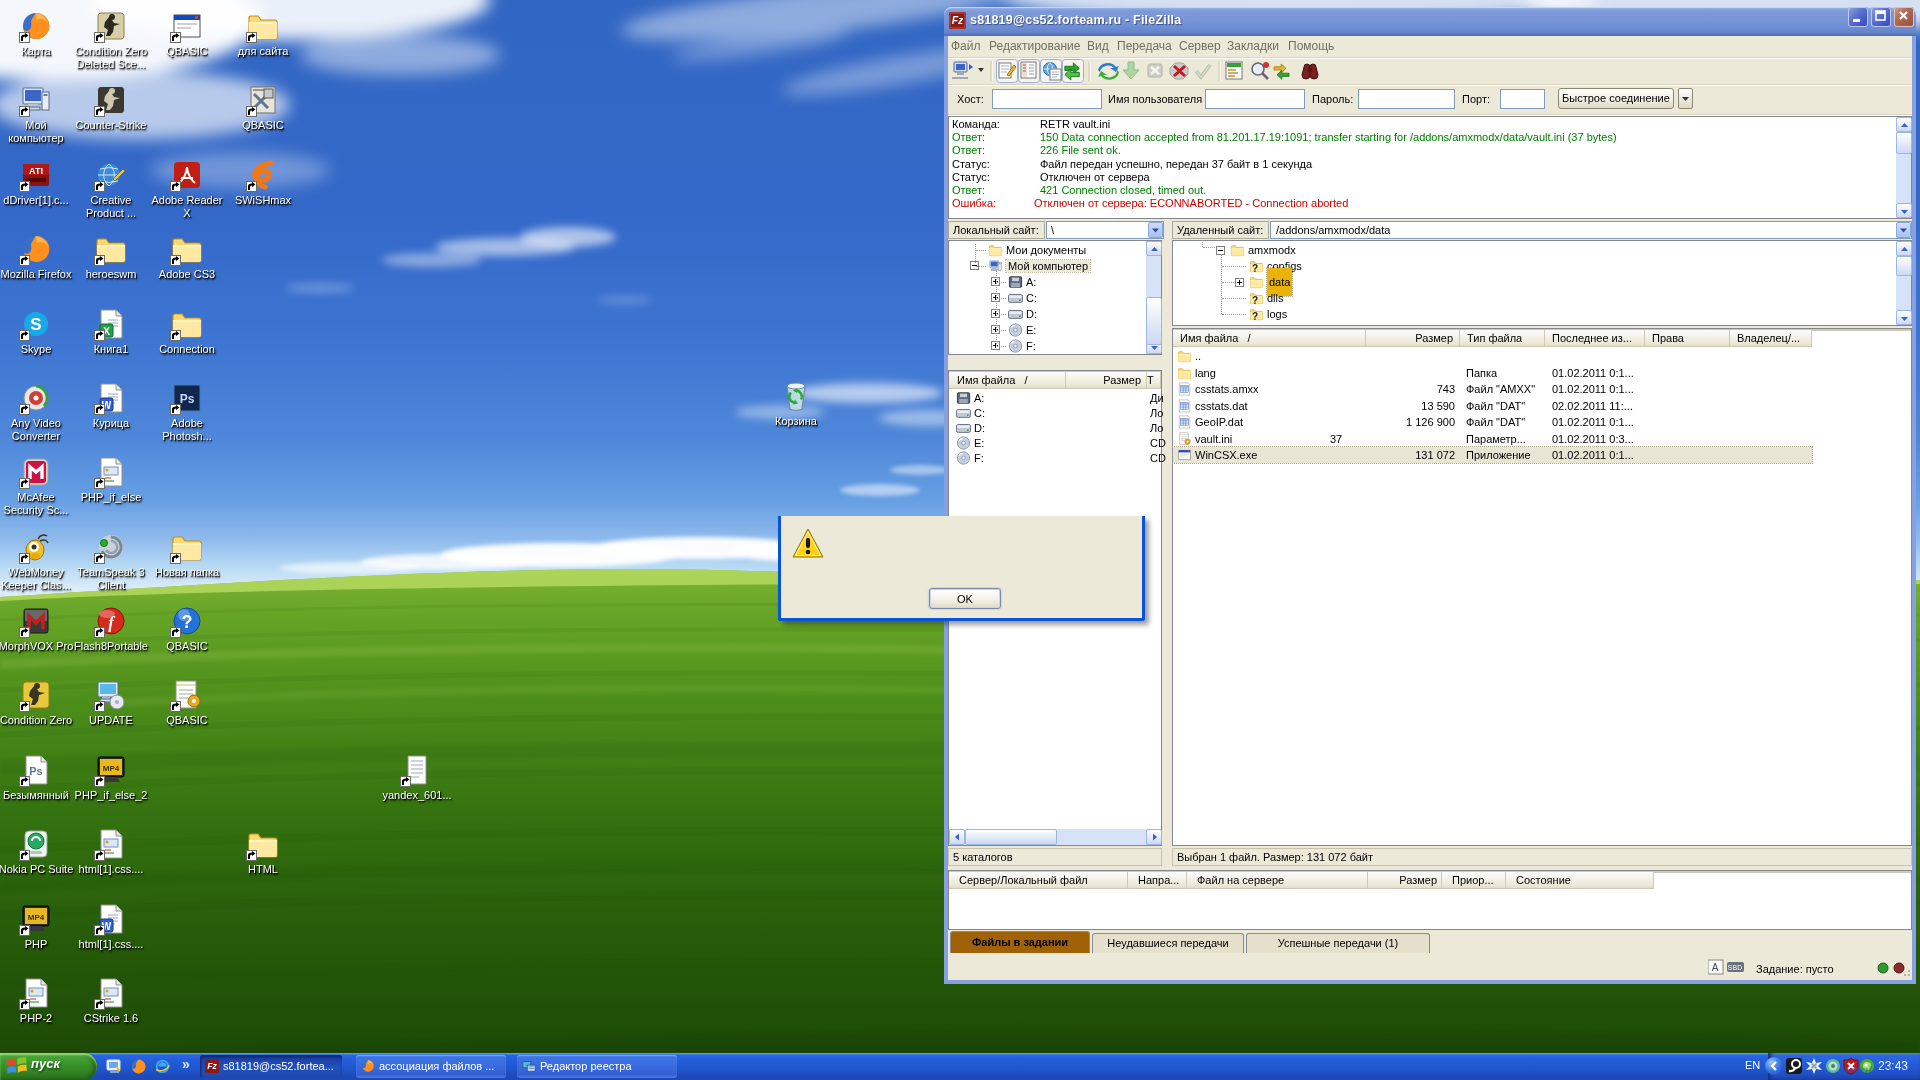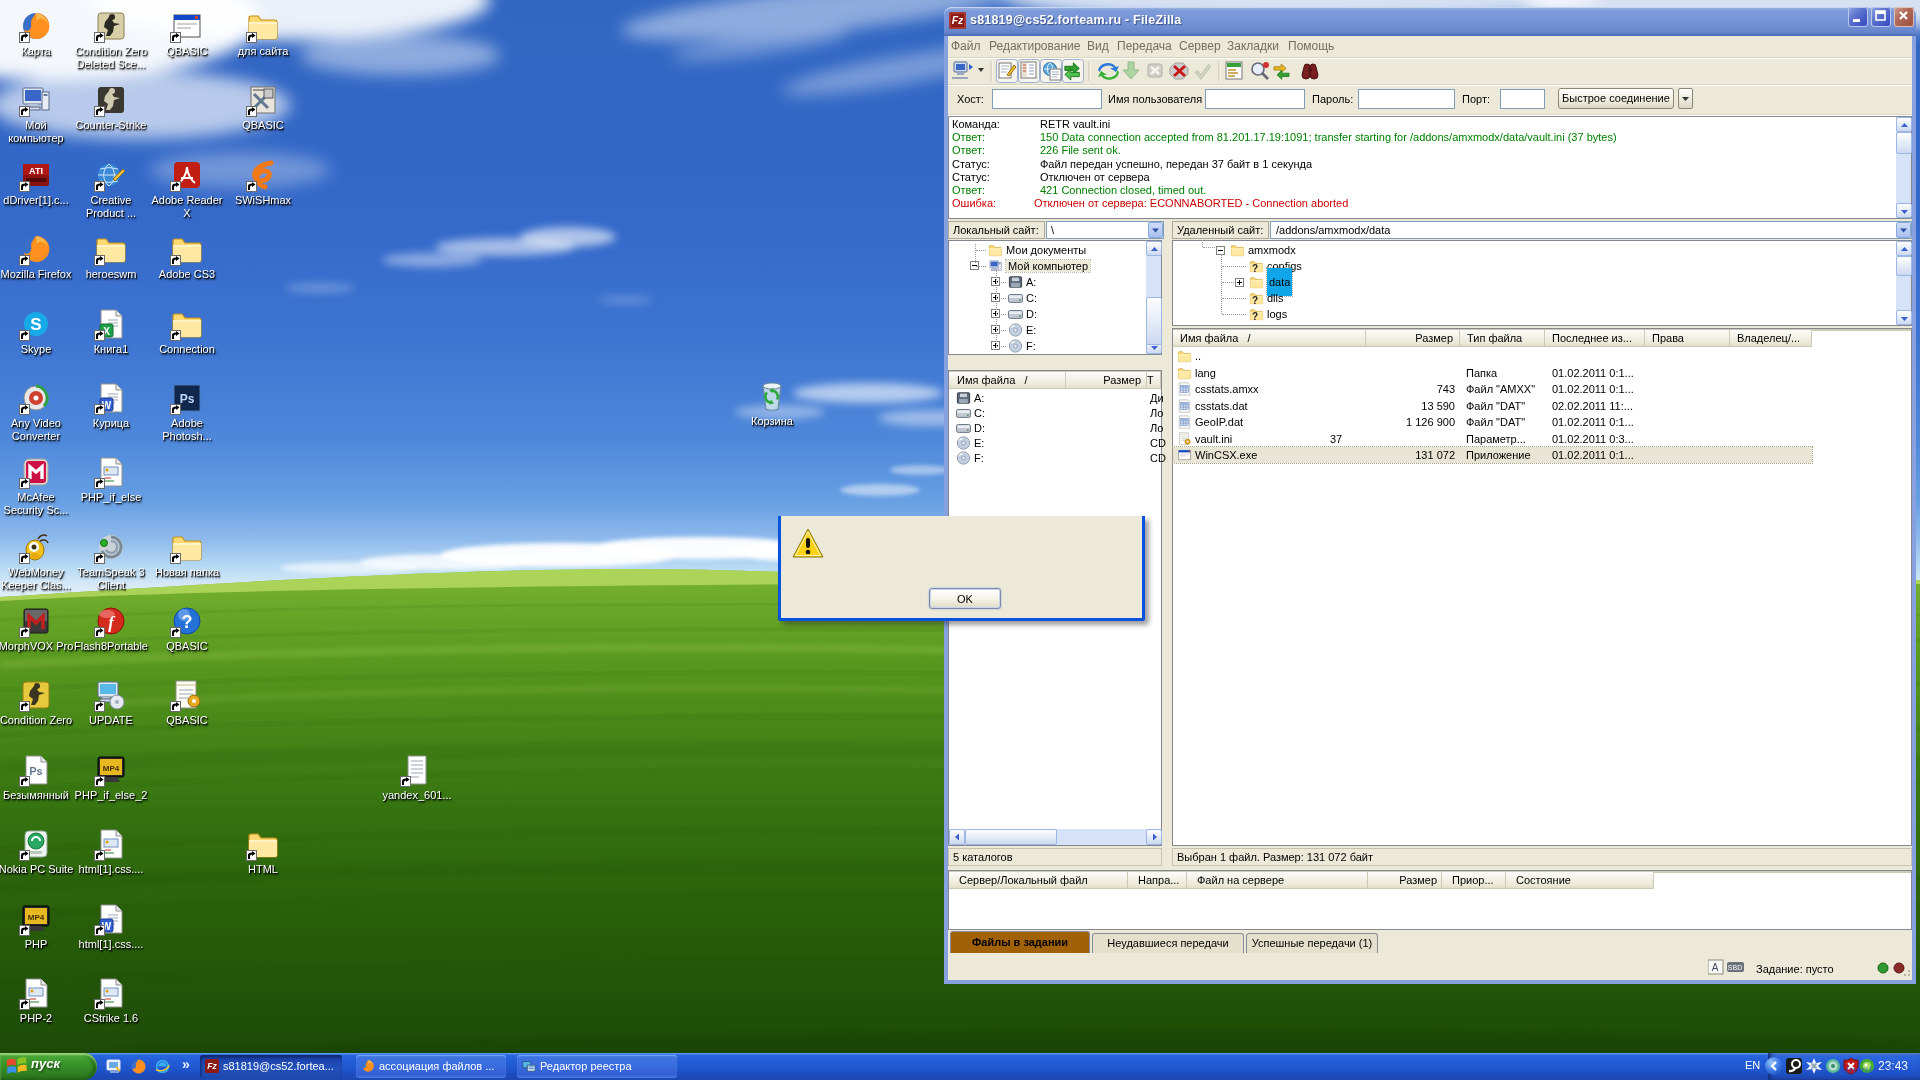--- a/index.html
+++ b/index.html
@@ -874,21 +874,21 @@
         <use href="#s-note"></use>
       </svg>
       <span class="sc">
         <svg width="9" height="9" viewBox="0 0 9 9">
           <path d="M1,8 L1,4 Q1,1.5 5,1.5 L5,0 L8.5,2.5 L5,5 L5,3.5 Q3,3.5 3,5 L3,8 Z" fill="#000"></path>
         </svg>
       </span>
     </span>
     <div class="lb">yandex_601...</div>
   </div>
-<div class="di" style="left:732px;top:380px;width:80px">
+<div class="di" style="left:756px;top:380px;width:80px">
     <span class="ig">
       <svg class="ic32" viewBox="0 0 32 32">
         <use href="#s-recycle"></use>
       </svg>
     </span>
     <div class="lb">Корзина</div>
   </div>
 
 <div class="a" id="fzt">
 <svg class="a" style="left:5px;top:5px" width="17" height="17" viewBox="0 0 18 18">
@@ -1165,21 +1165,21 @@
         <use href="#s-folder"></use>
       </svg><span style="position:absolute;left:3px;top:1px;font-size:10px;font-weight:bold;color:#222">?</span></span>configs</div>
 <div class="row" style="left:1235px;top:275px">
     <svg class="a" style="left:0px;top:3px" width="9" height="9" viewBox="0 0 9 9">
       <rect x="0.5" y="0.5" width="8" height="8" fill="#fff" stroke="#808080"></rect>
       <path d="M2,4.5 h5 M4.5,2 v5" stroke="#000"></path>
     </svg>
   </div>
 <div class="row" style="left:1249px;top:274px"><svg class="fi" width="15" height="14" viewBox="0 0 32 32">
       <use href="#s-folder"></use>
-    </svg><span style="background:#0ea5e9;outline:1px dotted #b0a890;padding:8px 2px">data</span></div>
+    </svg><span style="background:#eab308;outline:1px dotted #b0a890;padding:8px 2px">data</span></div>
 <div class="row" style="left:1249px;top:290px;padding-left:0"><span style="position:relative"><svg class="fi" width="15" height="14" viewBox="0 0 32 32">
         <use href="#s-folder"></use>
       </svg><span style="position:absolute;left:3px;top:1px;font-size:10px;font-weight:bold;color:#222">?</span></span>dlls</div>
 <div class="row" style="left:1249px;top:306px;padding-left:0"><span style="position:relative"><svg class="fi" width="15" height="14" viewBox="0 0 32 32">
         <use href="#s-folder"></use>
       </svg><span style="position:absolute;left:3px;top:1px;font-size:10px;font-weight:bold;color:#222">?</span></span>logs</div>
 <div class="a" style="left:1202px;top:240px;width:1px;height:7px;border-left:1px dotted #9a9a9a"></div>
 <div class="a" style="left:1203px;top:247px;width:12px;height:1px;border-top:1px dotted #9a9a9a"></div>
 <div class="a" style="left:1221px;top:254px;width:1px;height:60px;border-left:1px dotted #9a9a9a"></div>
 <div class="a" style="left:1222px;top:266px;width:24px;height:1px;border-top:1px dotted #9a9a9a"></div>
@@ -1245,21 +1245,21 @@
 <div class="lw" style="left:948px;top:870px;width:964px;height:60px"></div>
 <div class="hd" style="left:949px;top:871px;width:179px;padding-left:10px">Сервер/Локальный файл</div>
 <div class="hd" style="left:1128px;top:871px;width:59px;padding-left:10px">Напра...</div>
 <div class="hd" style="left:1187px;top:871px;width:181px;padding-left:10px">Файл на сервере</div>
 <div class="hd" style="left:1368px;top:871px;width:74px;text-align:right;padding-right:4px">Размер</div>
 <div class="hd" style="left:1442px;top:871px;width:64px;padding-left:10px">Приор...</div>
 <div class="hd" style="left:1506px;top:871px;width:148px;padding-left:10px">Состояние</div>
 <div class="hd" style="left:1654px;top:871px;width:257px;padding-left:10px"></div>
 <div class="a" style="left:950px;top:931px;width:140px;height:22px;background:#a16207;border:1px solid #898c95;border-bottom:none;border-radius:3px 3px 0 0;font-size:11px;font-weight:bold;text-align:center;line-height:21px">Файлы в задании</div>
 <div class="a" style="left:1092px;top:933px;width:152px;height:20px;background:#e4e0cc;border:1px solid #898c95;border-bottom:none;border-radius:3px 3px 0 0;font-size:11px;text-align:center;line-height:19px">Неудавшиеся передачи</div>
-<div class="a" style="left:1246px;top:933px;width:132px;height:20px;background:#e4e0cc;border:1px solid #898c95;border-bottom:none;border-radius:3px 3px 0 0;font-size:11px;text-align:center;line-height:19px">Успешные передачи (1)</div>
+<div class="a" style="left:1246px;top:933px;width:184px;height:20px;background:#e4e0cc;border:1px solid #898c95;border-bottom:none;border-radius:3px 3px 0 0;font-size:11px;text-align:center;line-height:19px">Успешные передачи (1)</div>
 <div class="a" style="left:948px;top:955px;width:964px;height:25px;background:#ece9d8"></div>
 <svg class="a" style="left:1708px;top:959px" width="40" height="16" viewBox="0 0 40 16">
     <rect x="0" y="1" width="15" height="14" fill="#f8f8f4" stroke="#8a8a7a"></rect>
     <text x="7" y="12" font-size="10" text-anchor="middle" fill="#446" font-family="Liberation Sans">A</text>
     <rect x="19" y="3" width="17" height="10" rx="2" fill="#68707c"></rect>
     <text x="27" y="11" font-size="7" text-anchor="middle" fill="#fff" font-family="Liberation Sans">SBD</text>
   </svg>
 <div class="row" style="left:1756px;top:961px">Задание: пусто</div>
 <svg class="a" style="left:1876px;top:961px" width="36" height="14" viewBox="0 0 36 14">
     <circle cx="7" cy="7" r="5" fill="#2f9a2f" stroke="#1a5f1a"></circle>

